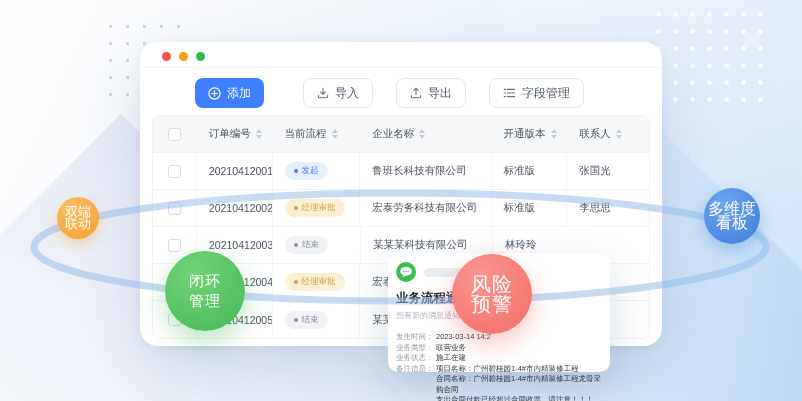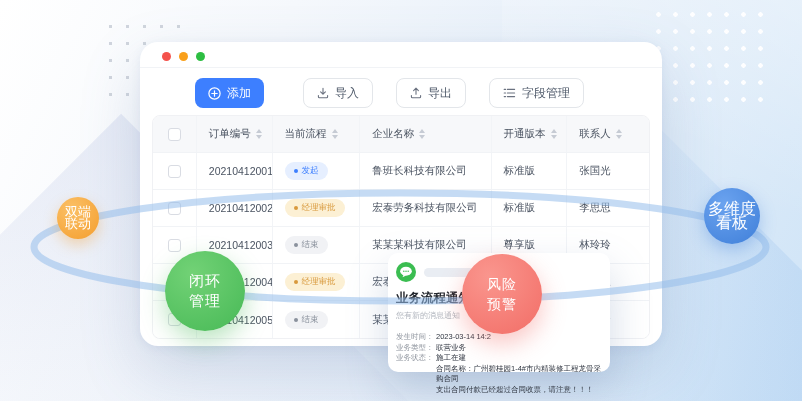--- a/index.html
+++ b/index.html
@@ -74,21 +74,21 @@
   .pill[data-status="finished"] { background:#f1f2f5; color:#8a919c; }
   
   .orb { position:absolute; border-radius:50%; display:flex; flex-direction:column;
     align-items:center; justify-content:center; color:#fff; text-align:center; z-index:5; }
   .orb-orange { left:57px; top:197px; width:42px; height:42px; font-size:13px; line-height:12px;
     background:radial-gradient(circle at 35% 28%, #fbc066, #f49e2e); box-shadow:0 6px 14px rgba(244,158,46,.35); }
   .orb-blue { left:704px; top:188px; width:56px; height:56px; font-size:16px; line-height:14px;
     background:radial-gradient(circle at 35% 28%, #6ba3ef, #3f7fd9); box-shadow:0 6px 16px rgba(63,127,217,.35);font-family:Liberation Serif, serif; }
   .orb-green { left:165px; top:251px; width:80px; height:80px; font-size:15px; line-height:20px; letter-spacing:1px;
     background:radial-gradient(circle at 35% 28%, #72d276, #47b956); box-shadow:0 10px 24px rgba(71,185,86,.38); }
-  .orb-pink { left:462px; top:254px; width:80px; height:80px; font-size:14px; line-height:20px; letter-spacing:1px;
+  .orb-pink { left:452px; top:254px; width:80px; height:80px; font-size:20px; line-height:20px; letter-spacing:1px;
     background:radial-gradient(circle at 35% 28%, #fa968e, #f26d66); box-shadow:0 10px 24px rgba(242,109,102,.38); z-index:6; }
   
   .notice { position:absolute; left:388px; top:253px; width:222px; height:119px;
     background:#fff; border-radius:10px; z-index:3; padding:8px 8px 0 8px;
     box-shadow:0 18px 40px rgba(96,125,170,.28); }
   .notice-head { display:flex; align-items:center; gap:8px; height:22px; }
   .notice-pill { width:56px; height:9px; border-radius:4.5px; background:#e9edf3; }
   .notice-title { margin-top:7px; font-size:12.5px; font-weight:bold; color:#23272e; }
   .notice-sub { margin-top:3px; font-size:8px; color:#b0b5bd; }
   .notice-body { margin-top:11px; font-size:7.5px; line-height:10.5px; color:#2f3540; }
@@ -215,21 +215,20 @@
 
     <div class="tr">
       <div class="td col-check">
           <span class="checkbox"></span>
         </div>
       <div class="td col-id">20210412003</div>
       <div class="td col-flow">
           <span class="pill" data-status="finished">结束</span>
         </div>
       <div class="td col-company">某某某科技有限公司</div>
-      <div class="td col-version">尊享版</div>
       <div class="td col-contact">林玲玲</div>
     </div>
 
     <div class="tr">
       <div class="td col-check">
           <span class="checkbox"></span>
         </div>
       <div class="td col-id">20210412004</div>
       <div class="td col-flow">
           <span class="pill" data-status="manager-approval">经理审批</span>
@@ -278,20 +277,24 @@
       <span class="nvalue">2023-03-14 14:2</span>
     </div>
     <div class="nrow">
       <span class="nlabel">业务类型：</span>
       <span class="nvalue">联营业务</span>
     </div>
     <div class="nrow">
       <span class="nlabel">业务状态：</span>
       <span class="nvalue">施工在建</span>
     </div>
+    <div class="nrow">
+      <span class="nlabel">备注信息：</span>
+      <span class="nvalue">项目名称：广州碧桂园1-4#市内精装修工程</span>
+    </div>
     <div class="nindent">合同名称：广州碧桂园1-4#市内精装修工程龙骨采购合同</div>
     <div class="nindent">支出合同付款已经超过合同收票，请注意！！！</div>
   </div>
 </div>
 
 <div class="orb orb-orange">
   <span>双端</span>
   <span>联动</span>
 </div>
 <div class="orb orb-blue">

